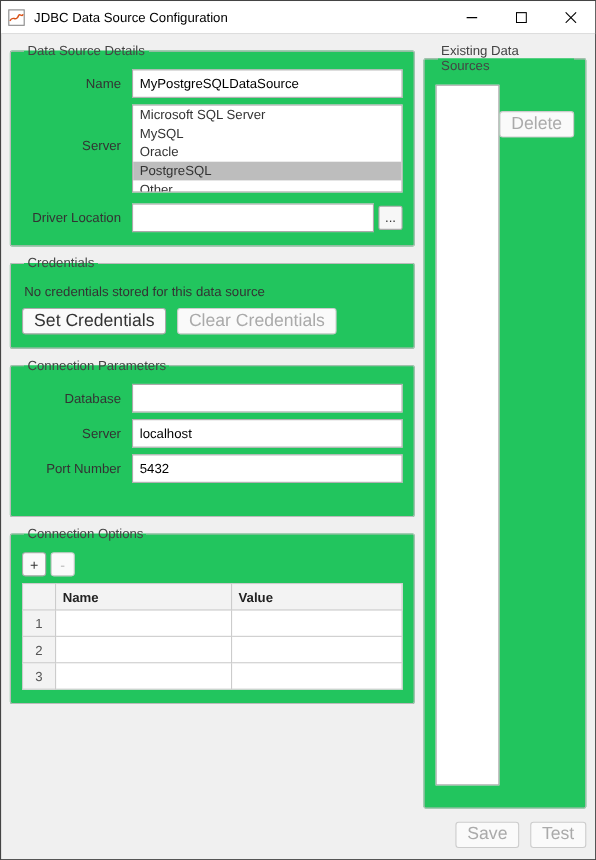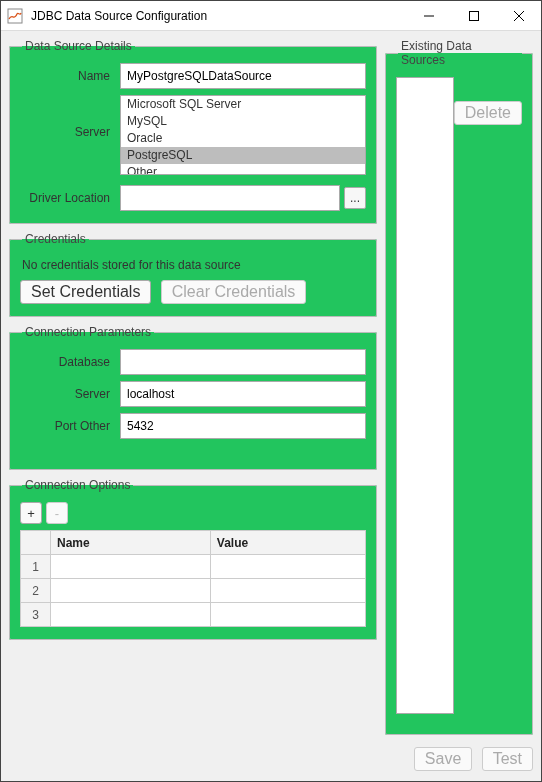--- a/index.html
+++ b/index.html
@@ -246,21 +246,21 @@
         <legend>Connection Parameters</legend>
         <div class="form-row">
           <div class="form-label">Database</div>
           <input class="text-input" type="text" value="" style="">
         </div>
         <div class="form-row">
           <div class="form-label">Server</div>
           <input class="text-input" type="text" value="localhost" style="">
         </div>
         <div class="form-row" style="margin-bottom:0">
-          <div class="form-label">Port Other</div>
+          <div class="form-label">Port Number</div>
           <input class="text-input" type="text" value="5432" style="">
         </div>
       </fieldset>
 
       <fieldset class="panel">
         <legend>Connection Options</legend>
         <div class="options-btns">
           <div class="squarebtn">
             <span>+</span>
           </div>

